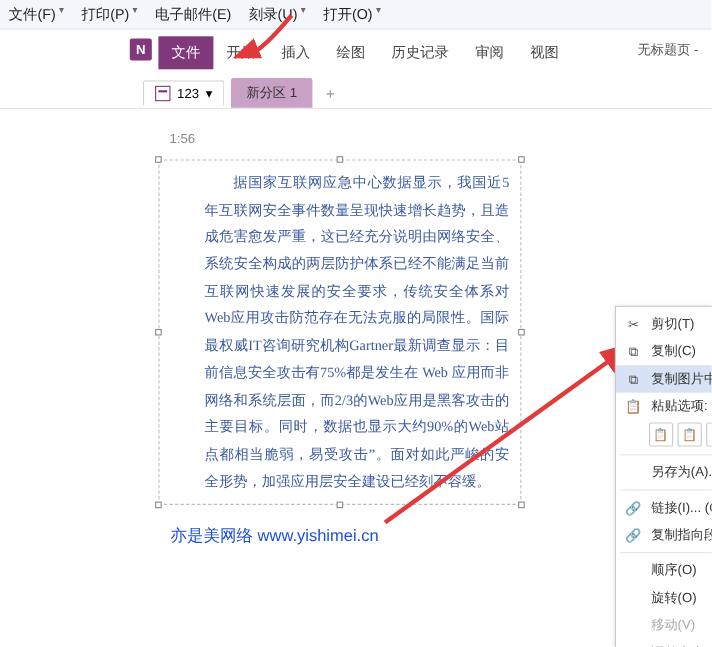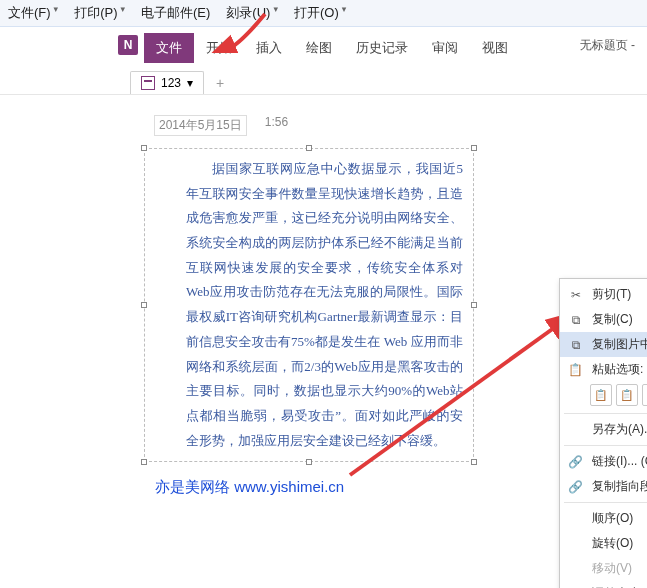--- a/index.html
+++ b/index.html
@@ -177,26 +177,26 @@
   </div>
   <div class="title-right">无标题页 -</div>
 </div>
 
 <div class="doc-tabs">
   <div class="notebook-tab">
     <span class="nb-ico"></span>
     <span>123</span>
     <span class="dd">▾</span>
   </div>
+  <div class="section-tab">新分区 1</div>
   <div class="add-tab">+</div>
 </div>
 
 <div class="page-area">
   <div class="date-row">
-    <span class="dbox">2014年5月15日</span>
     <span>1:56</span>
   </div>
 
   <div class="image-container">
     <div class="handle h-tl"></div>
     <div class="handle h-tm"></div>
     <div class="handle h-tr"></div>
     <div class="handle h-ml"></div>
     <div class="handle h-mr"></div>
     <div class="handle h-bl"></div>

